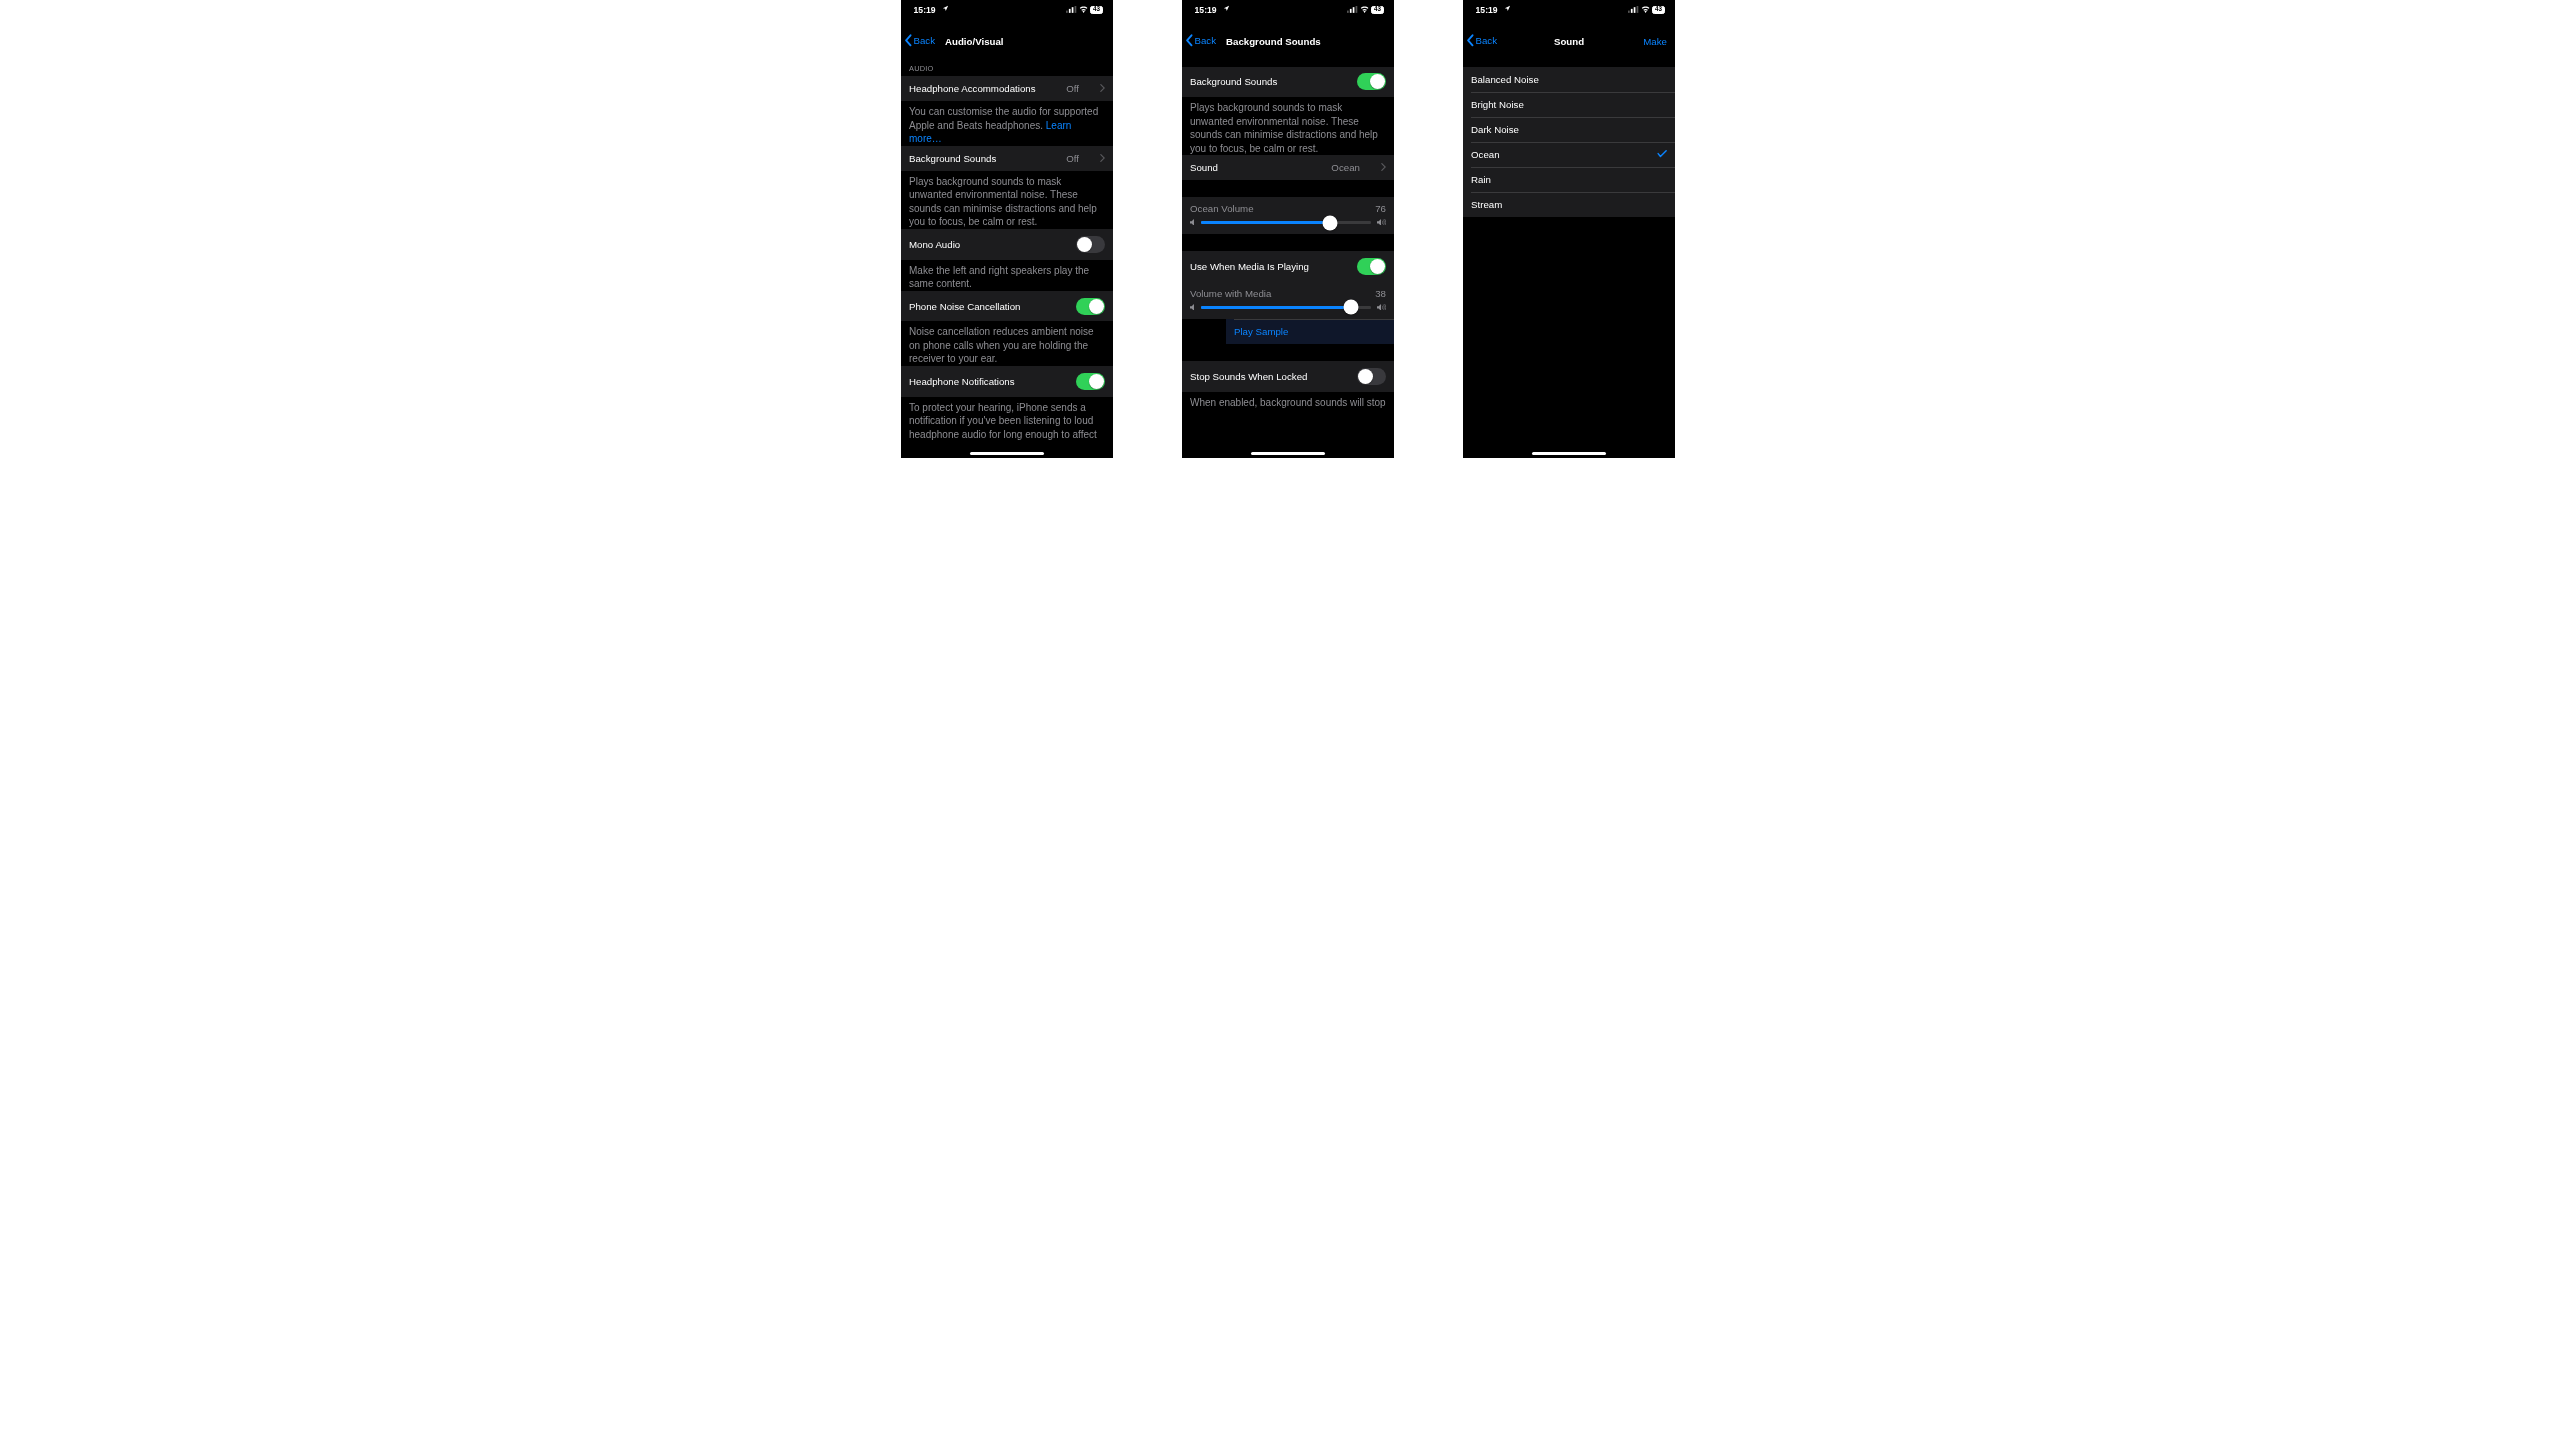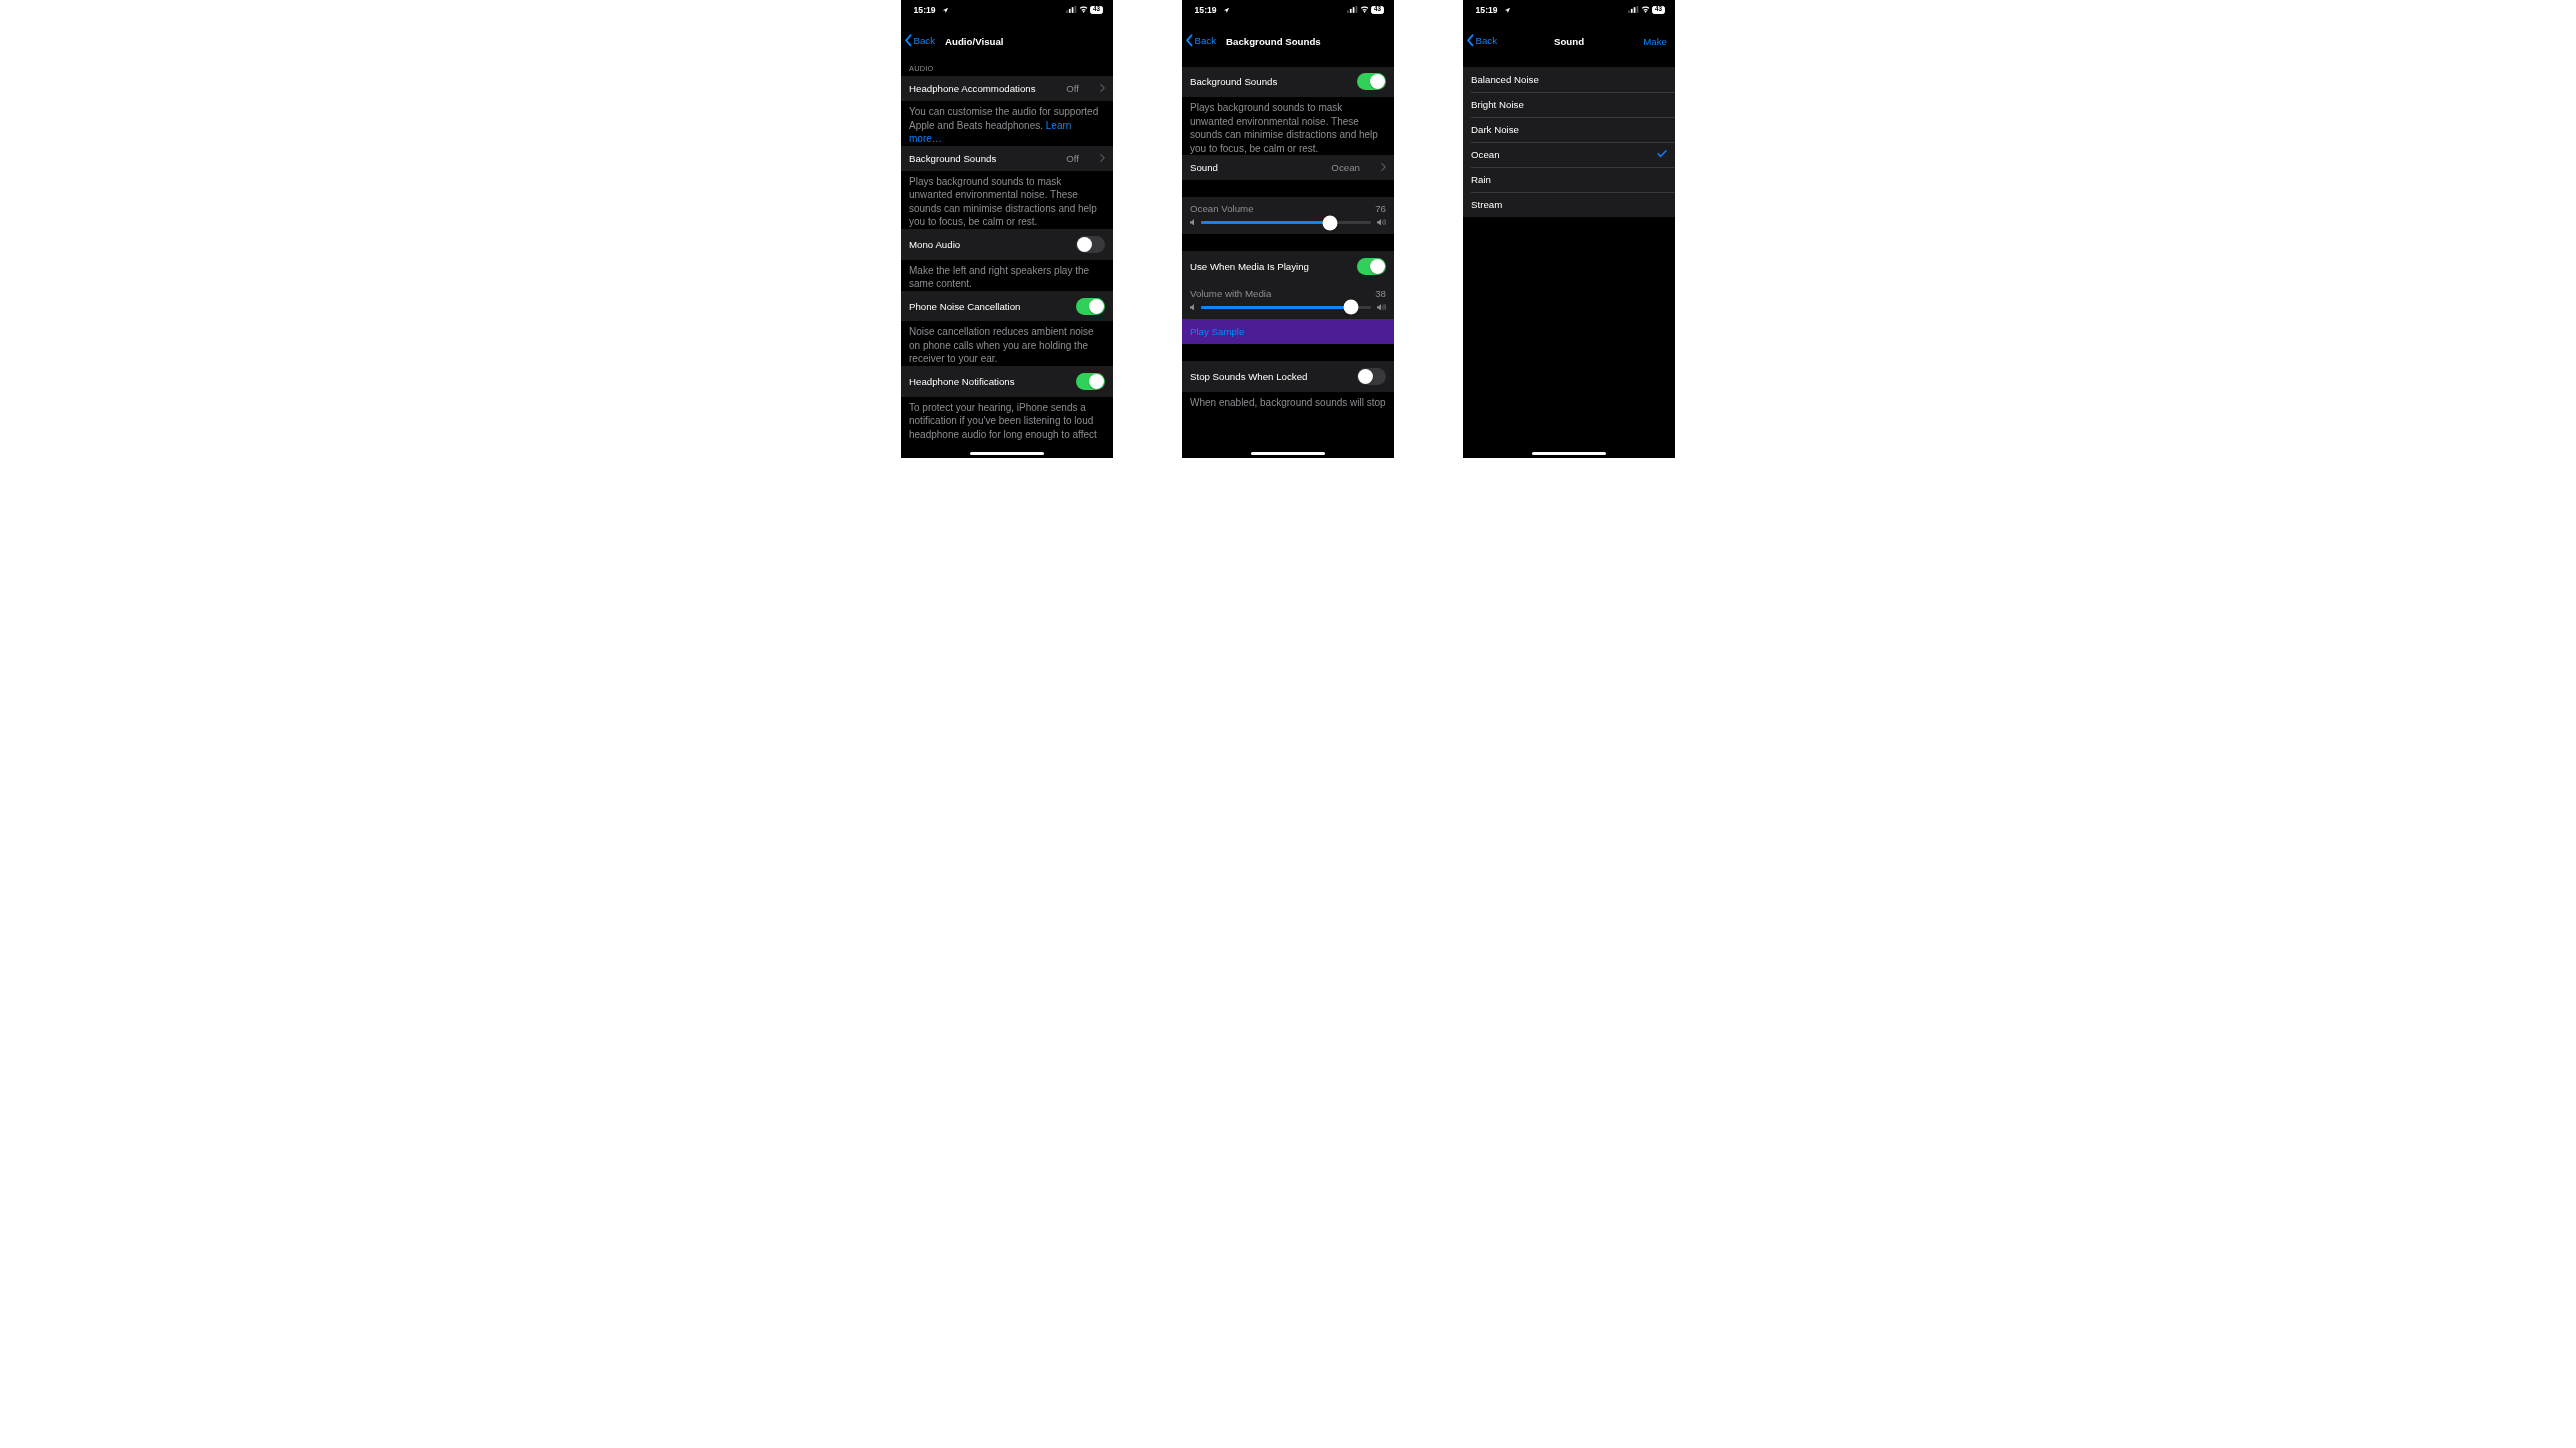--- a/index.html
+++ b/index.html
@@ -22,21 +22,21 @@
   }
   .status-bar {
     height: 19.5px;
     display: flex;
     align-items: center;
     justify-content: space-between;
     padding: 0 10.3px 0 12.6px;
     font-size: 8.6px;
     font-weight: 600;
   }
-  .status-left { display: flex; align-items: flex-end; gap: 6px; }
+  .status-left { display: flex; align-items: flex-start; gap: 6px; }
   .status-right { display: flex; align-items: center; gap: 2.3px; }
   .loc-icon { font-size: 6.9px; }
   .signal svg, .wifi svg { display: block; }
   .batt {
     display: inline-flex;
     align-items: center;
     border: 0.6px solid #fff;
     border-radius: 2.3px;
     padding: 0 1.7px;
     font-size: 6.3px;
@@ -154,21 +154,21 @@
   }
   .fill {
     position:absolute; left:0; top:0; bottom:0; background:#0a84ff; border-radius:1.1px;
   }
   .thumb {
     position:absolute; top:50%; width:15px;height:15px;border-radius:50%;
     background:#fff; transform:translate(-50%,-50%);
     box-shadow: 0 0.6px 1.7px rgba(0,0,0,0.5);
   }
   .link-row {
-    background:#4c1d95; padding:6.9px 8px; position:relative;
+    background:#0f172a; padding:6.9px 8px; position:relative;margin-left:44px;
   }
   .link-row::before{
     content:"";position:absolute;top:0;left:8px;right:0;height:0.3px;background:#3a3a3c;
   }
   .link-row span { color:#0a84ff; font-size:9.7px; }
   .gap { height: 17px; }
   .home-indicator {
     position:absolute; bottom:3.4px; left:50%; transform:translateX(-50%);
     width:74px; height:2.9px; border-radius:1.7px; background:#fff;
   }

